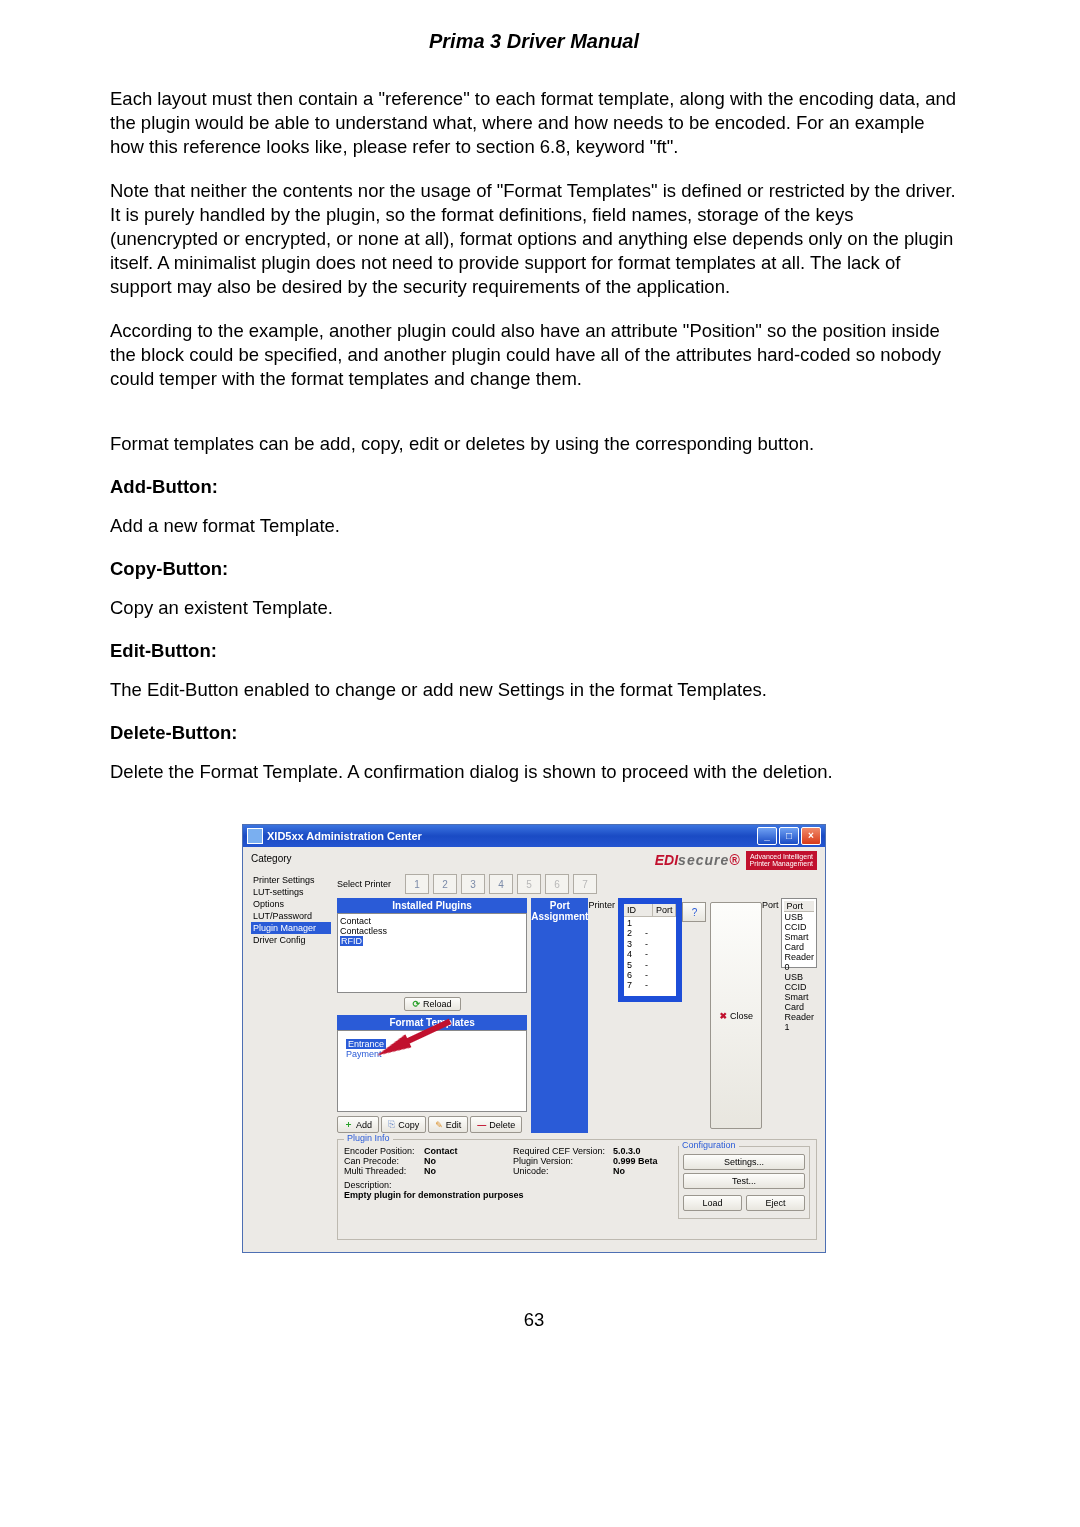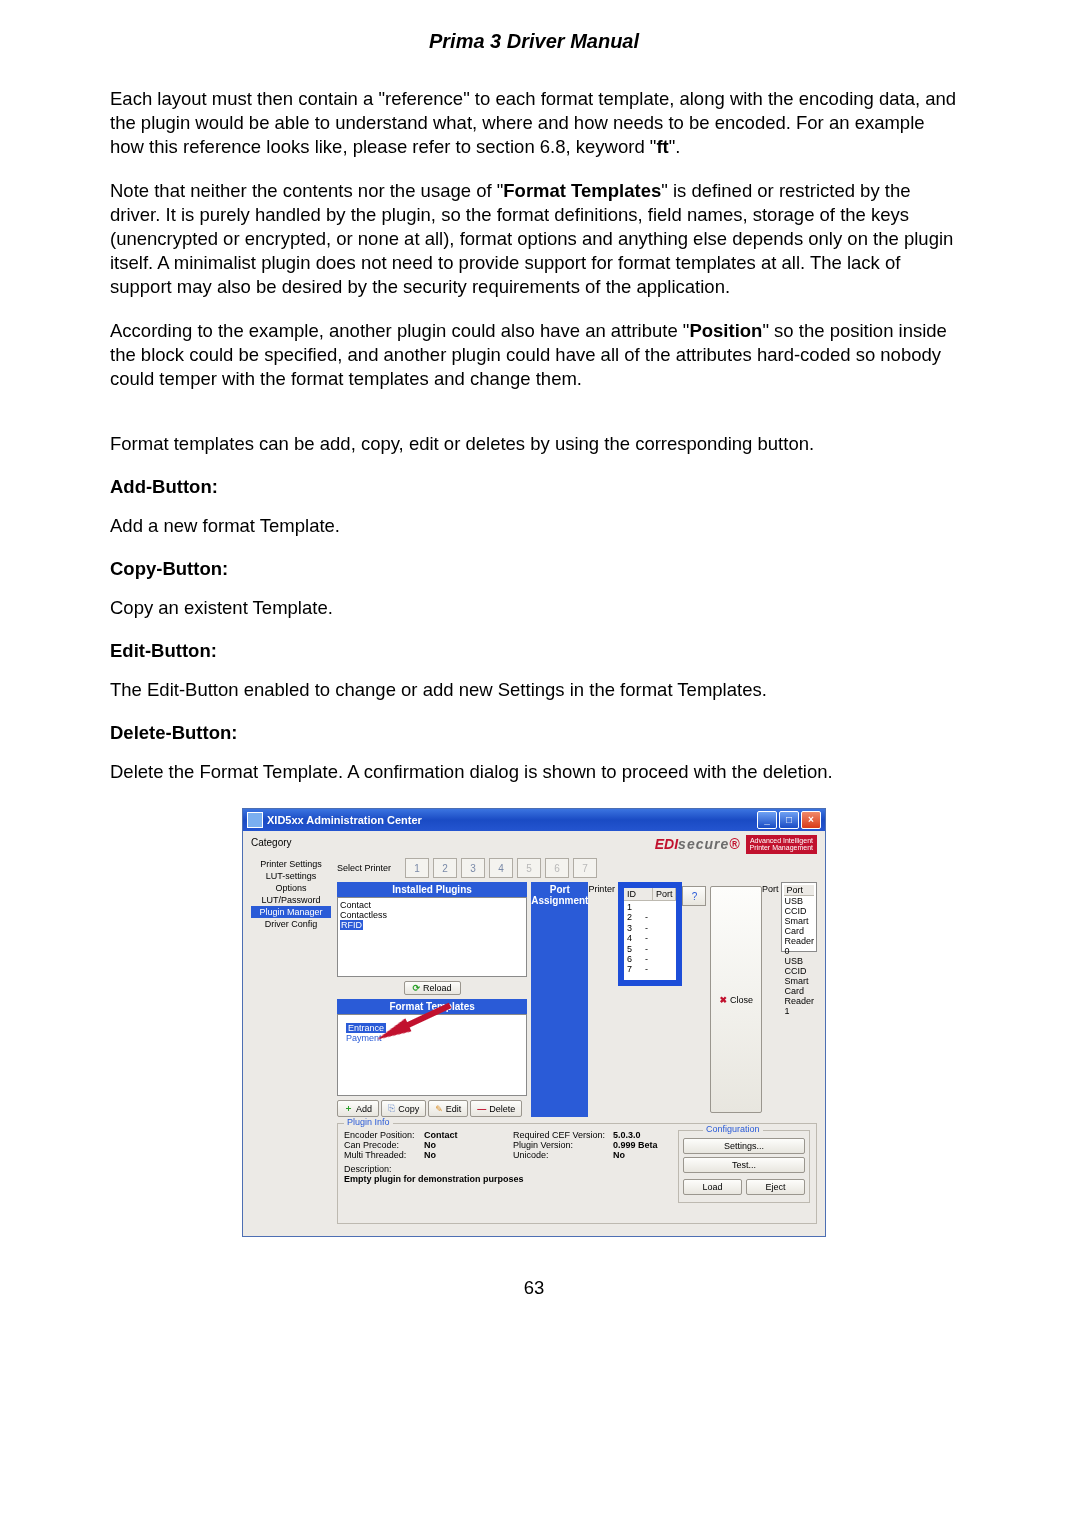--- a/index.html
+++ b/index.html
@@ -20,38 +20,38 @@
     font-weight: bold;
     font-style: italic;
     font-size: 20px;
     margin-bottom: 34px;
   }
   .body-text {
     font-size: 18.5px;
     line-height: 1.3;
     margin-bottom: 20px;
   }
-  .body-text b { font-weight: bold; }
+  .body-text b { font-weight: normal; }
   .section-head {
     font-weight: bold;
     font-size: 18.5px;
     margin-top: 10px;
     margin-bottom: 16px;
   }
   .gap { height: 20px; }
   .page-num {
     text-align: center;
     font-size: 18.5px;
-    margin-top: 40px;
+    margin-top: 56px;
   }
 
   
   .app-window {
     width: 582px;
-    margin: 24px auto 0 auto;
+    margin: 40px auto 0 auto;
     border: 1px solid #4d6fb3;
     background: #eceae6;
     font-size: 10px;
     box-shadow: 0 0 0 1px #1b4bb5 inset;
   }
   .titlebar {
     height: 22px;
     background: linear-gradient(to bottom, #3b74e0, #1a4bc4 50%, #2455d0);
     color: #fff;
     display: flex;
@@ -88,21 +88,21 @@
   .brand .star { color:#c1112e; }
   .brand-sub {
     background:#c1112e; color:#fff; font-size:7px; padding:2px 4px;
     line-height:1.1; text-align:right;
   }
   .content-row { display:flex; }
   .sidebar {
     width: 80px;
     font-size: 9px;
   }
-  .sidebar div { padding: 1px 2px; white-space: nowrap; text-align: center; }
+  .sidebar div { padding: 1px 2px; white-space: nowrap; }
   .sidebar .sel { background:#2a5bd7; color:#fff; }
   .main {
     flex:1;
     padding-left: 6px;
   }
   .printer-row {
     display:flex; align-items:center; gap:4px; margin-bottom:4px; font-size:9px;
   }
   .tab-btn {
     width:22px; height:18px; border:1px solid #b0aca4;
@@ -178,21 +178,21 @@
   }
   .pi-cols { display:flex; gap:4px; align-items:flex-start; }
   .pi-table { flex:1; }
   .pi-table .r { display:flex; }
   .pi-table .r .lab { width:80px; }
   .pi-table .r .val { font-weight:bold; }
   .pi-right {
     width:122px; border:1px solid #bdb9b0; padding:4px; position:relative;
   }
   .pi-right .legend2 {
-    position:absolute; top:-7px; left:24px; background:#eceae6; padding:0 3px;
+    position:absolute; top:-7px; left:0; background:#eceae6; padding:0 3px;
     color:#2a5bd7; font-size:9px;
   }
   .cfg-btn {
     display:block; width:100%; box-sizing:border-box; margin:3px 0;
     border:1px solid #9a968e; background:linear-gradient(#fdfdfb,#e8e6df);
     padding:2px 0; font-size:9px; text-align:center; border-radius:2px;
   }
   .cfg-row { display:flex; gap:4px; }
   .cfg-row .cfg-btn { flex:1; }
   .desc { margin-top:4px; }

